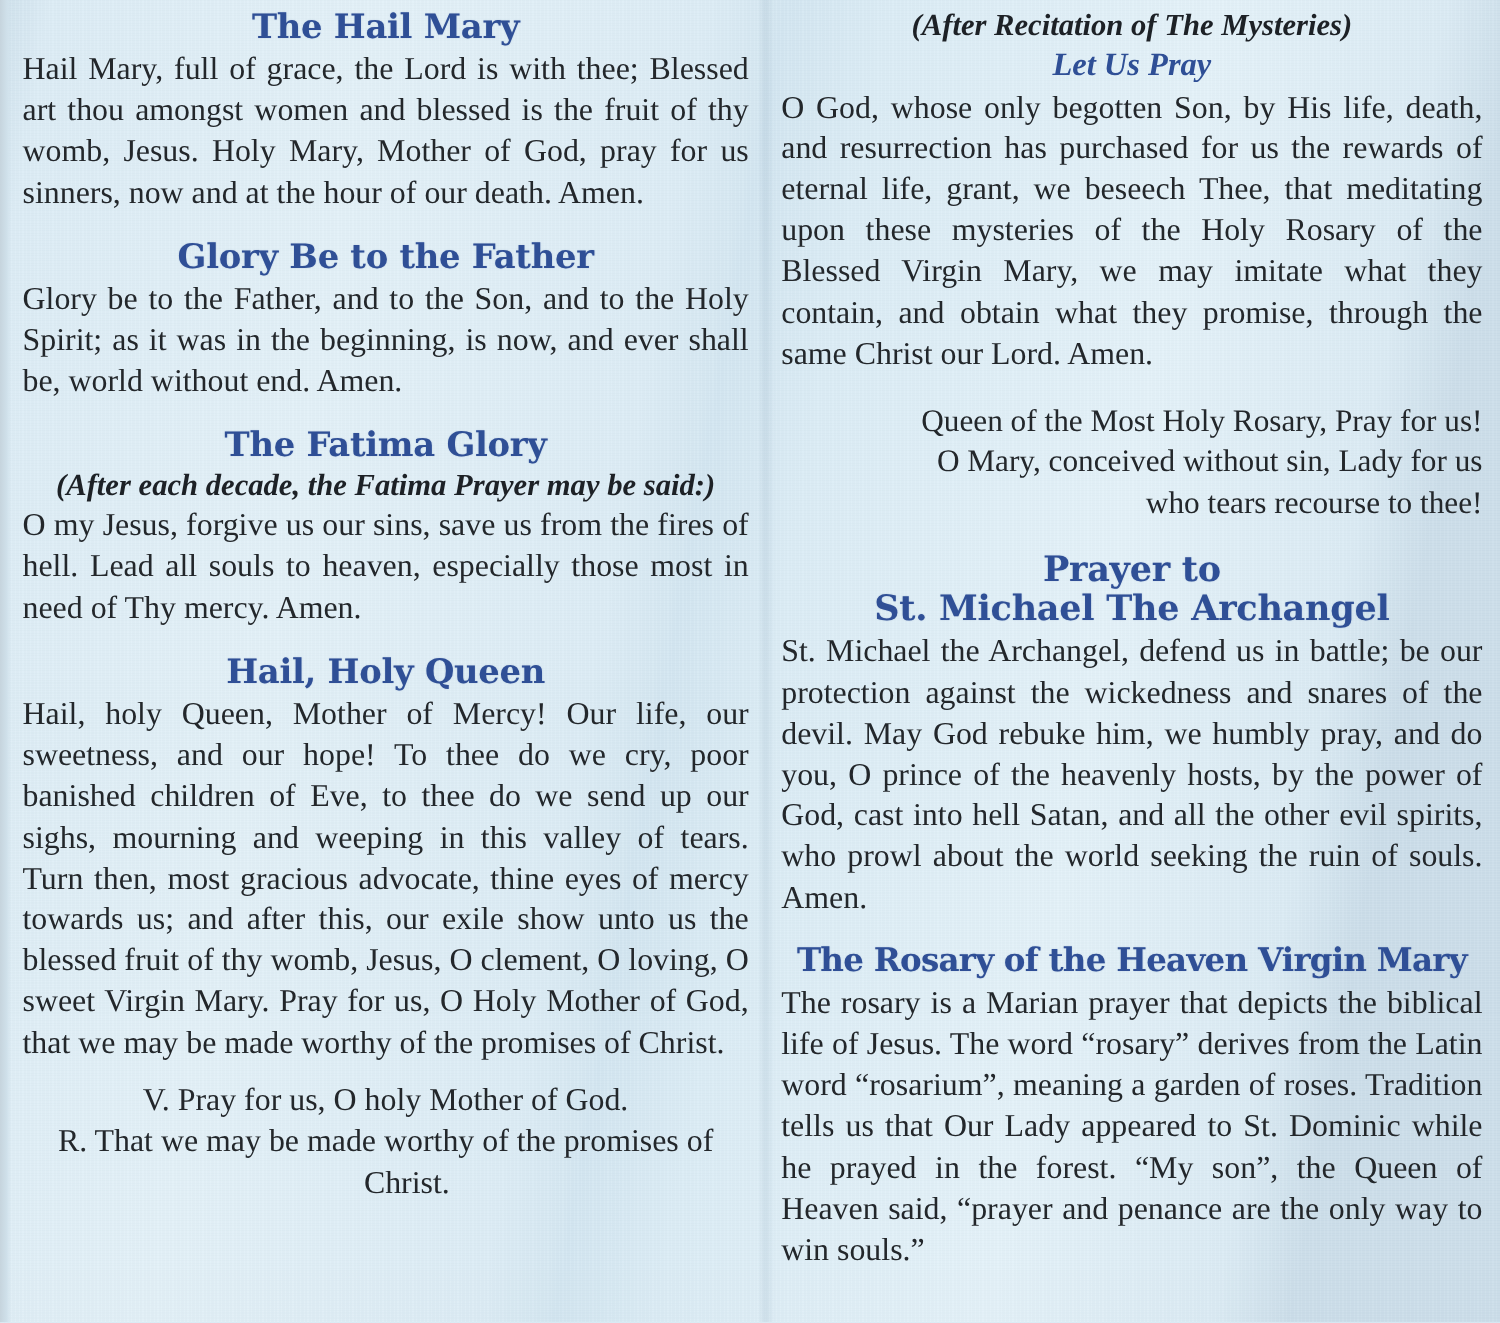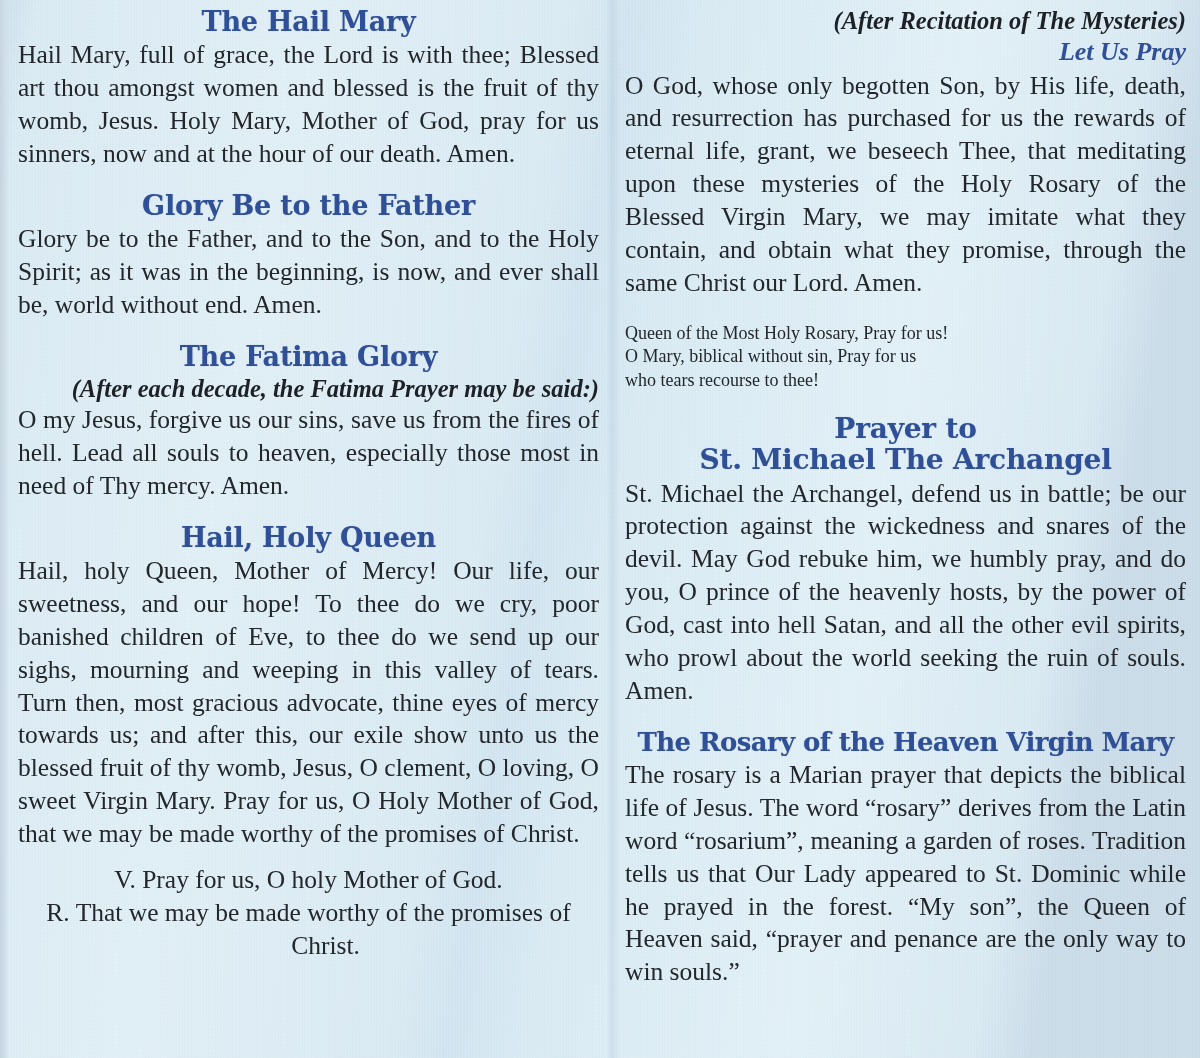--- a/index.html
+++ b/index.html
@@ -98,39 +98,39 @@
     text-align: justify;
     text-justify: inter-word;
     color: #23272b;
     font-size: 25.5px;
     line-height: 1.29;
     font-family: "Liberation Serif", "DejaVu Serif", serif;
   }
 
   p.italic-note {
     margin: 0;
-    text-align: right;
+    text-align: center;
     font-style: italic;
     font-weight: bold;
     color: #1d2126;
     font-size: 24.5px;
     line-height: 1.22;
     font-family: "Liberation Serif", "DejaVu Serif", serif;
   }
   p.italic-note.blue {
     color: #2f4f96;
     font-size: 26px;
     font-style: italic;
   }
 
   p.centered {
     margin: 0;
-    text-align: left;
+    text-align: right;
     color: #23272b;
-    font-size: 18px;
+    font-size: 25px;
     line-height: 1.30;
   }
 
   .versicle {
     margin: 0;
     color: #23272b;
     font-size: 25.5px;
     line-height: 1.30;
     padding-left: 34px;
     text-indent: -34px;
@@ -193,21 +193,21 @@
         <p class="italic-note">(After Recitation of The Mysteries)</p>
         <p class="italic-note blue">Let Us Pray</p>
         <div class="sp-after-head"></div>
         <p class="body">O God, whose only begotten Son, by His life, death, and resurrection has purchased for us the rewards of eternal life, grant, we beseech Thee, that meditating upon these mysteries of the Holy Rosary of the Blessed Virgin Mary, we may imitate what they contain, and obtain what they promise, through the same Christ our Lord. Amen.</p>
       </section>
 
       <div class="sp-block-lg"></div>
 
       <section>
         <p class="centered">Queen of the Most Holy Rosary, Pray for us!</p>
-        <p class="centered">O Mary, biblical without sin, Pray for us</p>
+        <p class="centered">O Mary, conceived without sin, Lady for us</p>
         <p class="centered">who tears recourse to thee!</p>
       </section>
 
       <div class="sp-block-lg"></div>
 
       <section>
         <h2 class="heading two-line">Prayer to</h2>
         <h2 class="heading two-line">St. Michael The Archangel</h2>
         <div class="sp-after-head"></div>
         <p class="body">St. Michael the Archangel, defend us in battle; be our protection against the wickedness and snares of the devil. May God rebuke him, we humbly pray, and do you, O prince of the heavenly hosts, by the power of God, cast into hell Satan, and all the other evil spirits, who prowl about the world seeking the ruin of souls. Amen.</p>

